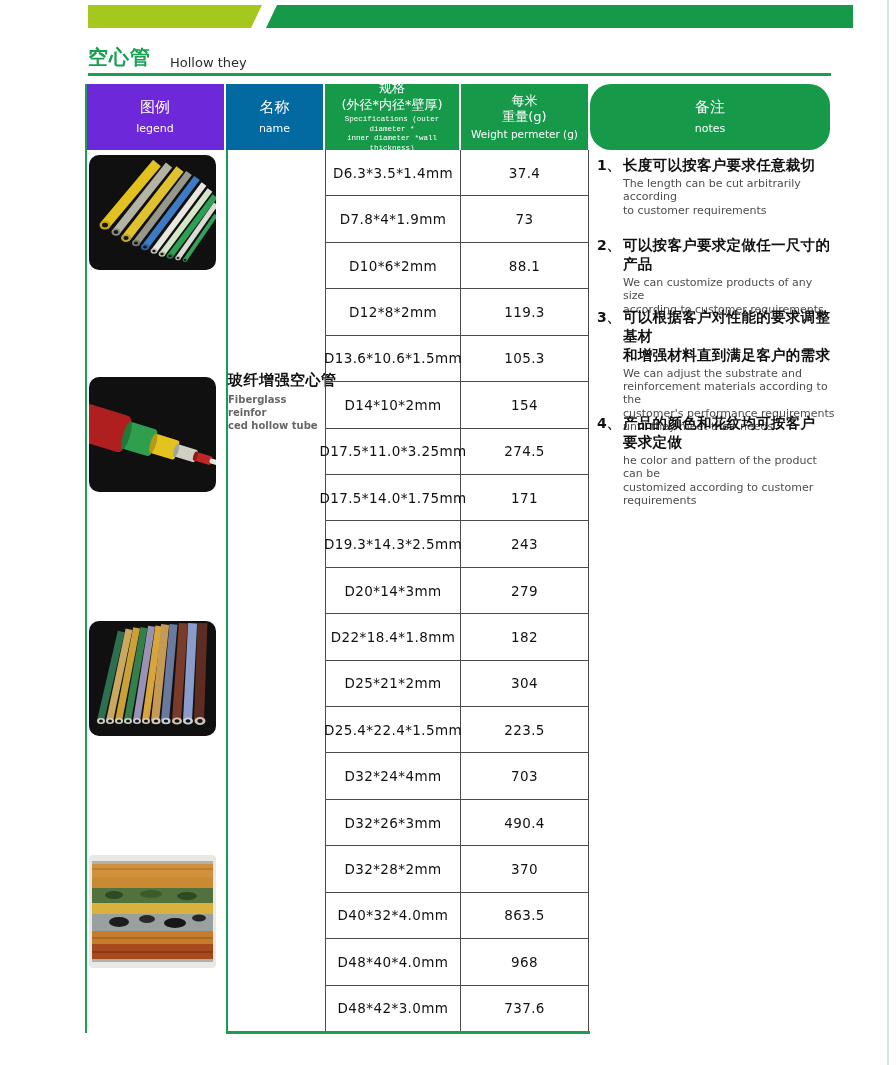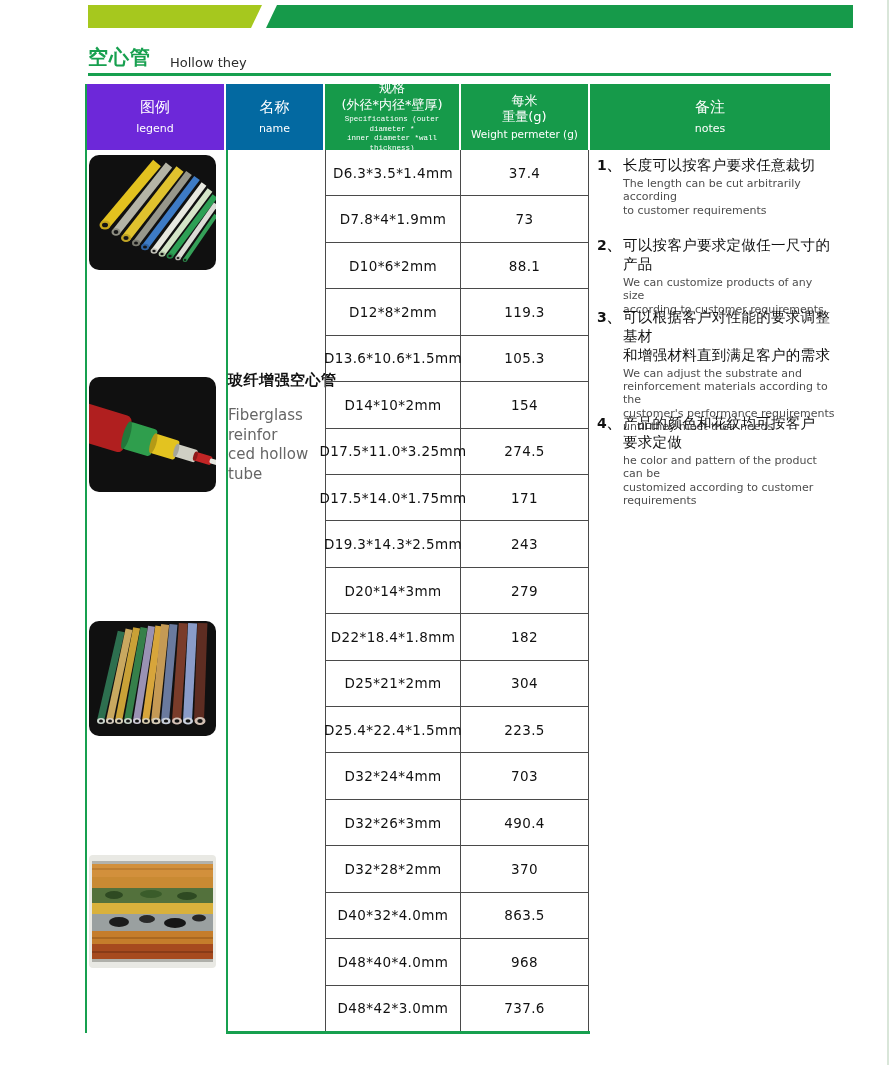--- a/index.html
+++ b/index.html
@@ -15,21 +15,21 @@
   
   .title-row{position:absolute;left:88px;top:44px;display:flex;align-items:flex-end;gap:19px;}
   .title-cn{font-size:20px;font-weight:bold;letter-spacing:1px;}
   .title-en{font-size:13px;color:#2b2b2b;padding-bottom:1px;}
   .title-rule{position:absolute;left:88px;top:73px;width:743px;height:3px;}
 
   
   .thead{position:absolute;left:86px;top:84px;width:744px;height:66px;display:flex;}
   .hcell{color:#fff;display:flex;flex-direction:column;align-items:center;justify-content:center;
     border-right:2px solid #fff;box-sizing:border-box;text-align:center;line-height:1.25;}
-  .hcell:last-child{border-right:none;}
+  .hcell:last-child{border-right:none;border-radius:21px;}
   .hc-legend{width:140px;}
   .hc-name{width:99px;}
   .hc-spec{width:136px;}
   .hc-weight{width:129px;}
   .hc-notes{width:240px;}
   .h-cn{font-size:15px;}
   .h-cn2{font-size:13px;}
   .h-en{font-size:11px;margin-top:5px;}
   .h-en-sm{font-size:7.5px;margin-top:2px;white-space:pre-line;line-height:1.3;font-family:Liberation Mono, monospace;}
   .h-en-md{font-size:10.5px;margin-top:2px;}
@@ -41,41 +41,41 @@
   .right-edge{position:absolute;left:887px;top:0;width:2px;height:1065px;background:#d9e6d9;}
 
   
   .photo{position:absolute;left:89px;width:127px;height:115px;}
   .photo svg{display:block;}
   #photo1{top:155px;} #photo2{top:377px;} #photo3{top:621px;} #photo4{top:855px;height:113px;}
 
   
   .pname{position:absolute;left:228px;top:371px;width:97px;}
   .pname-cn{font-size:15px;font-weight:600;color:#111;letter-spacing:0.5px;white-space:nowrap;}
-  .pname-en{font-size:15px;color:#666;line-height:1.3;margin-top:16px;white-space:pre-line;}
+  .pname-en{font-size:10px;color:#666;line-height:1.3;margin-top:3px;white-space:pre-line;font-weight:bold;}
 
   
   .spectable{position:absolute;left:325px;top:150px;width:264px;height:881px;
     display:flex;flex-direction:column;border-left:1px solid #4a4a4a;border-right:1px solid #4a4a4a;box-sizing:border-box;}
   .trow{flex:1;display:flex;border-bottom:1px solid #4a4a4a;box-sizing:border-box;}
   .trow:last-child{border-bottom:none;}
   .tcell{display:flex;align-items:center;justify-content:center;font-size:13.5px;color:#111;
     letter-spacing:0.4px;box-sizing:border-box;}
   .tcell.spec{width:135px;border-right:1px solid #4a4a4a;}
   .tcell.weight{flex:1;}
 
   
   .notes{position:absolute;left:597px;top:150px;width:240px;height:883px;}
   .note{position:absolute;left:0;display:flex;}
   .note:nth-child(1){top:6px;}
   .note:nth-child(2){top:86px;}
   .note:nth-child(3){top:158px;}
   .note:nth-child(4){top:264px;}
   .nnum{font-size:14px;font-weight:600;color:#111;width:26px;flex:none;line-height:1.3;}
-  .ncn{font-size:14.5px;font-weight:400;color:#111;line-height:1.3;white-space:pre-line;letter-spacing:0.3px;}
+  .ncn{font-size:14.5px;font-weight:700;color:#111;line-height:1.3;white-space:pre-line;letter-spacing:0.3px;}
   .nen{font-size:11px;color:#4d4d4d;line-height:1.22;margin-top:2px;white-space:pre-line;}
 </style>
 </head>
 <body>
 
 <div id="page">
 
   <div class="banner-lime" style="background: rgb(166, 200, 30);"></div>
   <div class="banner-green" style="background: rgb(22, 154, 74);"></div>
 

